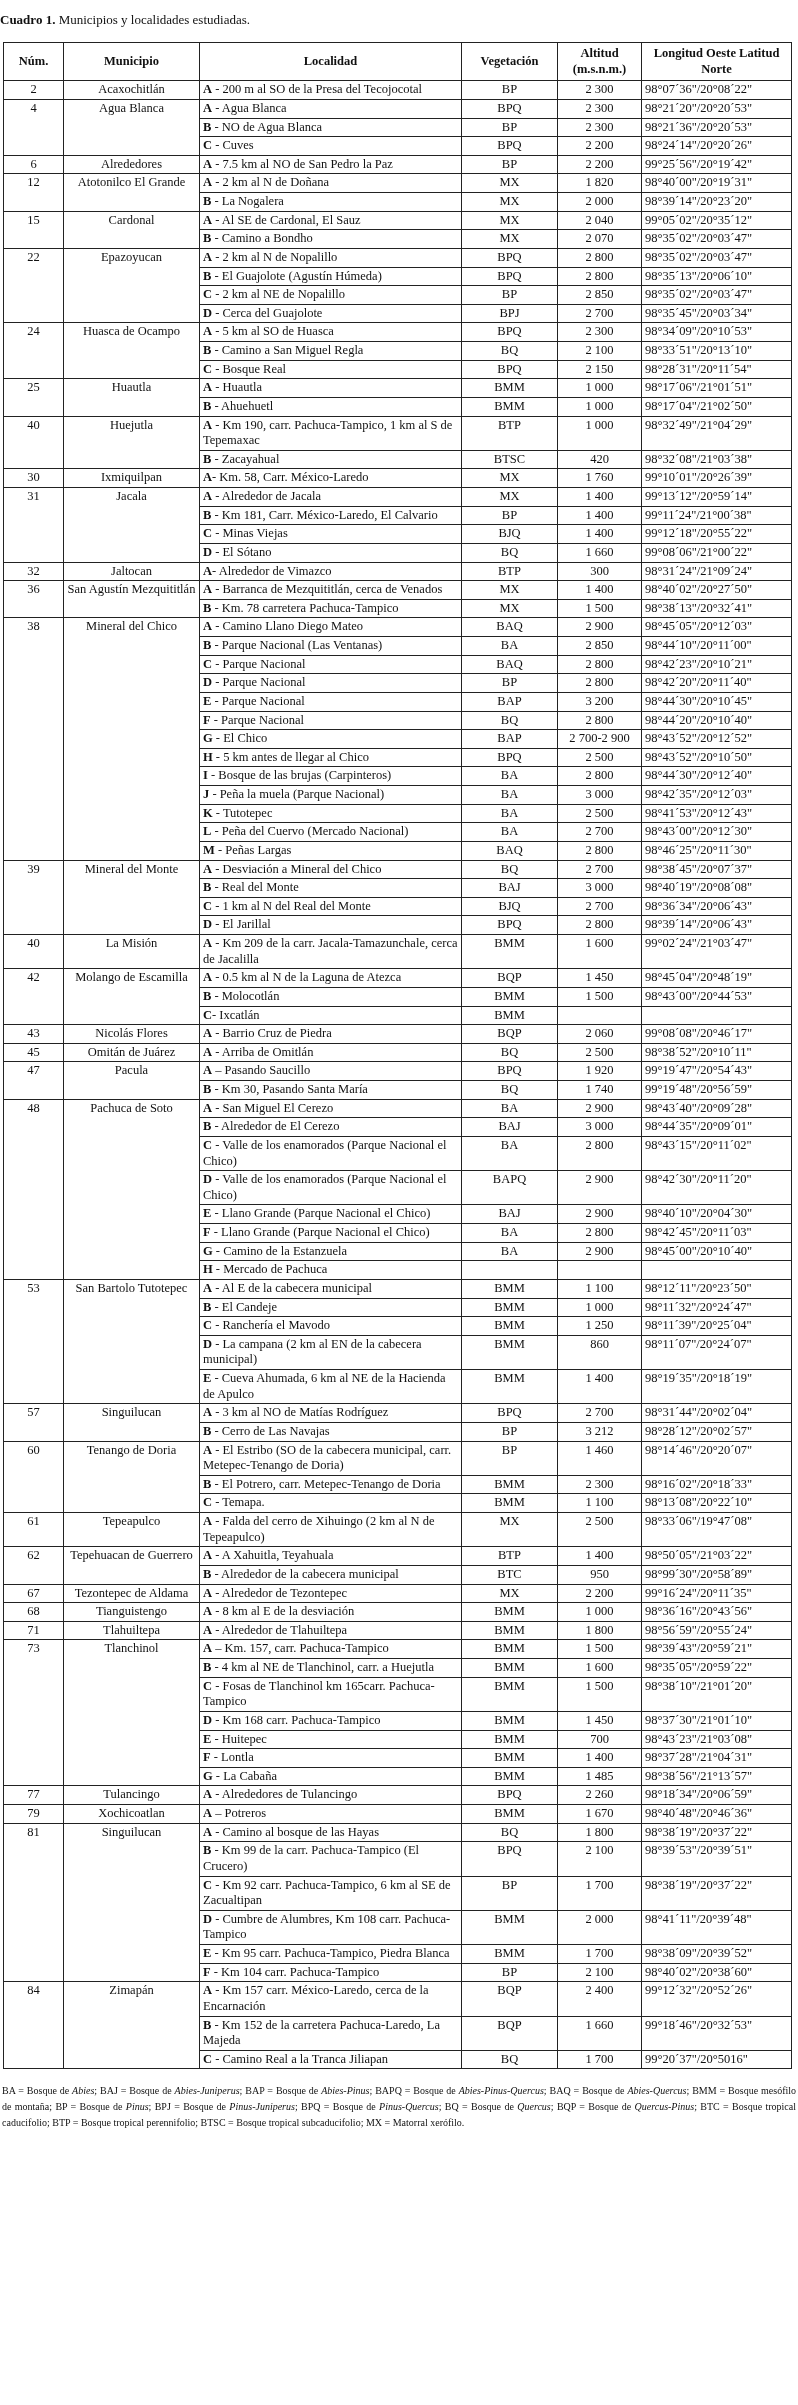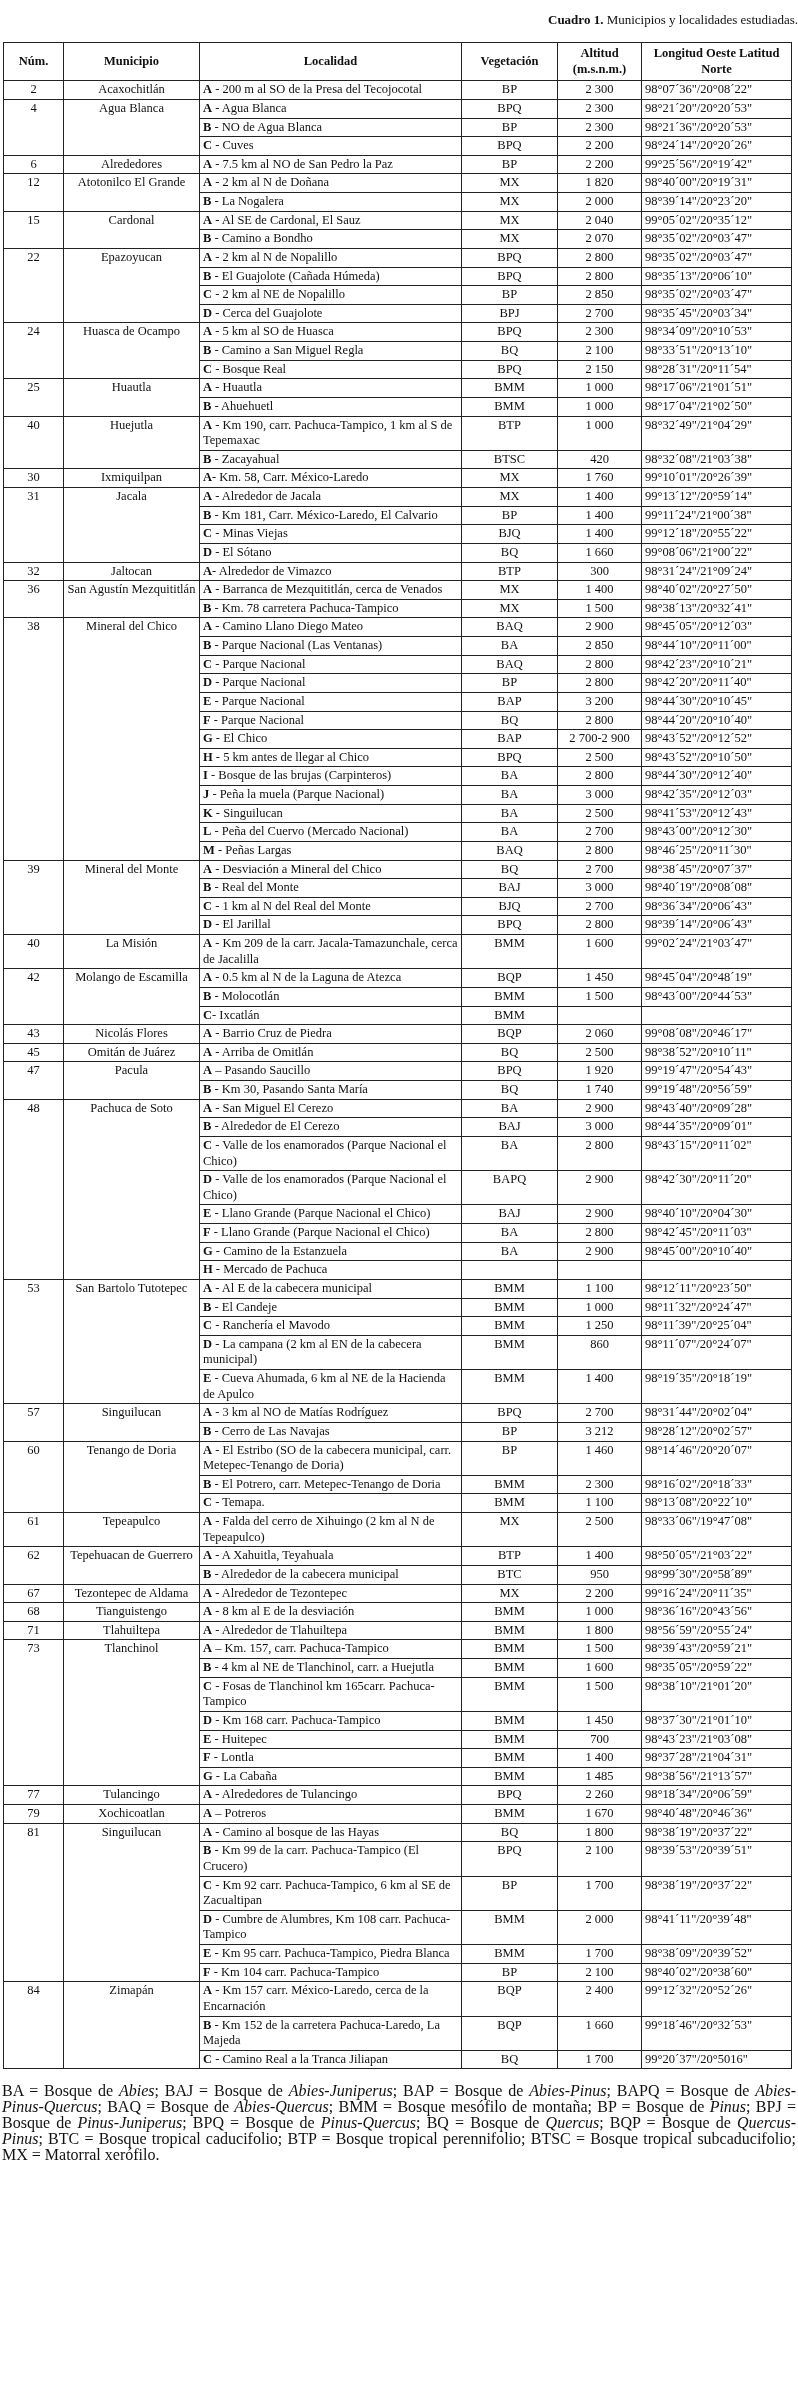--- a/index.html
+++ b/index.html
@@ -4,21 +4,21 @@
 <style>
   html, body { margin: 0; padding: 0; background: #ffffff; }
   body {
     width: 798px;
     font-family: "Liberation Serif", "DejaVu Serif", serif;
     color: #111;
     font-size: 12.5px;
     line-height: 1.25;
   }
   .caption {
-    text-align: right;
+    text-align: left;
     font-size: 13px;
     margin-top: 12px;
     height: 30px;
   }
   .caption b { font-weight: bold; }
   table {
     border-collapse: collapse;
     width: 788px;
     margin-left: 3px;
     table-layout: fixed;
@@ -33,21 +33,21 @@
     font-weight: bold;
     text-align: center;
     vertical-align: middle;
     padding: 3px 3px;
   }
   td.num, td.mun, td.veg, td.alt { text-align: center; }
   td.coord { text-align: left; padding-left: 3px; }
   td.loc .letter { font-weight: bold; }
   .legend {
     margin: 14px 2px 0 2px;
-    font-size: 16px;
+    font-size: 10px;
     line-height: 16px;
     text-align: justify;
   }
   .legend i { font-style: italic; }
 </style>
 </head>
 <body>
 
 <div class="caption">
   <b>Cuadro 1.</b><span> Municipios y localidades estudiadas.</span>
@@ -139,21 +139,21 @@
       </tr>
       <tr>
         <td class="num" rowspan="4">22</td>
         <td class="mun" rowspan="4">Epazoyucan</td>
         <td class="loc"><span class="letter">A</span><span> - 2 km al N de Nopalillo</span></td>
         <td class="veg">BPQ</td>
         <td class="alt">2 800</td>
         <td class="coord">98°35´02"/20°03´47"</td>
       </tr>
       <tr>
-        <td class="loc"><span class="letter">B</span><span> - El Guajolote (Cañada Húmeda)</span></td>
+        <td class="loc"><span class="letter">B</span><span> - El Guajolote (Agustín Húmeda)</span></td>
         <td class="veg">BPQ</td>
         <td class="alt">2 800</td>
         <td class="coord">98°35´13"/20°06´10"</td>
       </tr>
       <tr>
         <td class="loc"><span class="letter">C</span><span> - 2 km al NE de Nopalillo</span></td>
         <td class="veg">BP</td>
         <td class="alt">2 850</td>
         <td class="coord">98°35´02"/20°03´47"</td>
       </tr>
@@ -323,21 +323,21 @@
         <td class="alt">2 800</td>
         <td class="coord">98°44´30"/20°12´40"</td>
       </tr>
       <tr>
         <td class="loc"><span class="letter">J</span><span> - Peña la muela (Parque Nacional)</span></td>
         <td class="veg">BA</td>
         <td class="alt">3 000</td>
         <td class="coord">98°42´35"/20°12´03"</td>
       </tr>
       <tr>
-        <td class="loc"><span class="letter">K</span><span> - Singuilucan</span></td>
+        <td class="loc"><span class="letter">K</span><span> - Tutotepec</span></td>
         <td class="veg">BA</td>
         <td class="alt">2 500</td>
         <td class="coord">98°41´53"/20°12´43"</td>
       </tr>
       <tr>
         <td class="loc"><span class="letter">L</span><span> - Peña del Cuervo (Mercado Nacional)</span></td>
         <td class="veg">BA</td>
         <td class="alt">2 700</td>
         <td class="coord">98°43´00"/20°12´30"</td>
       </tr>

